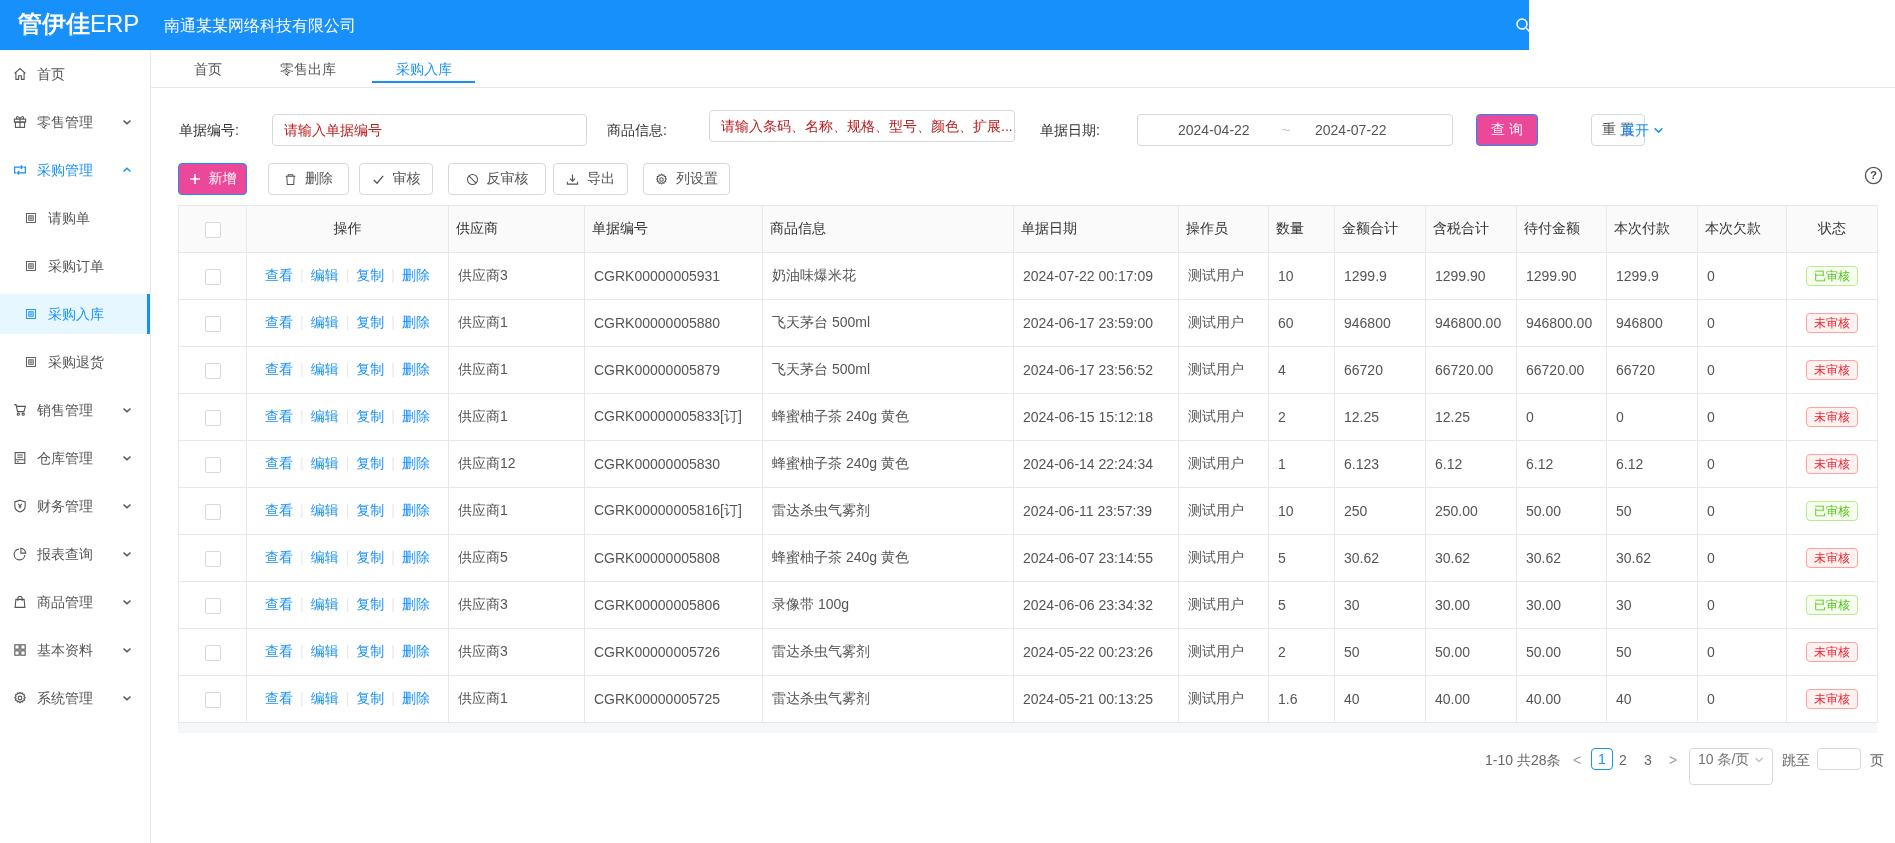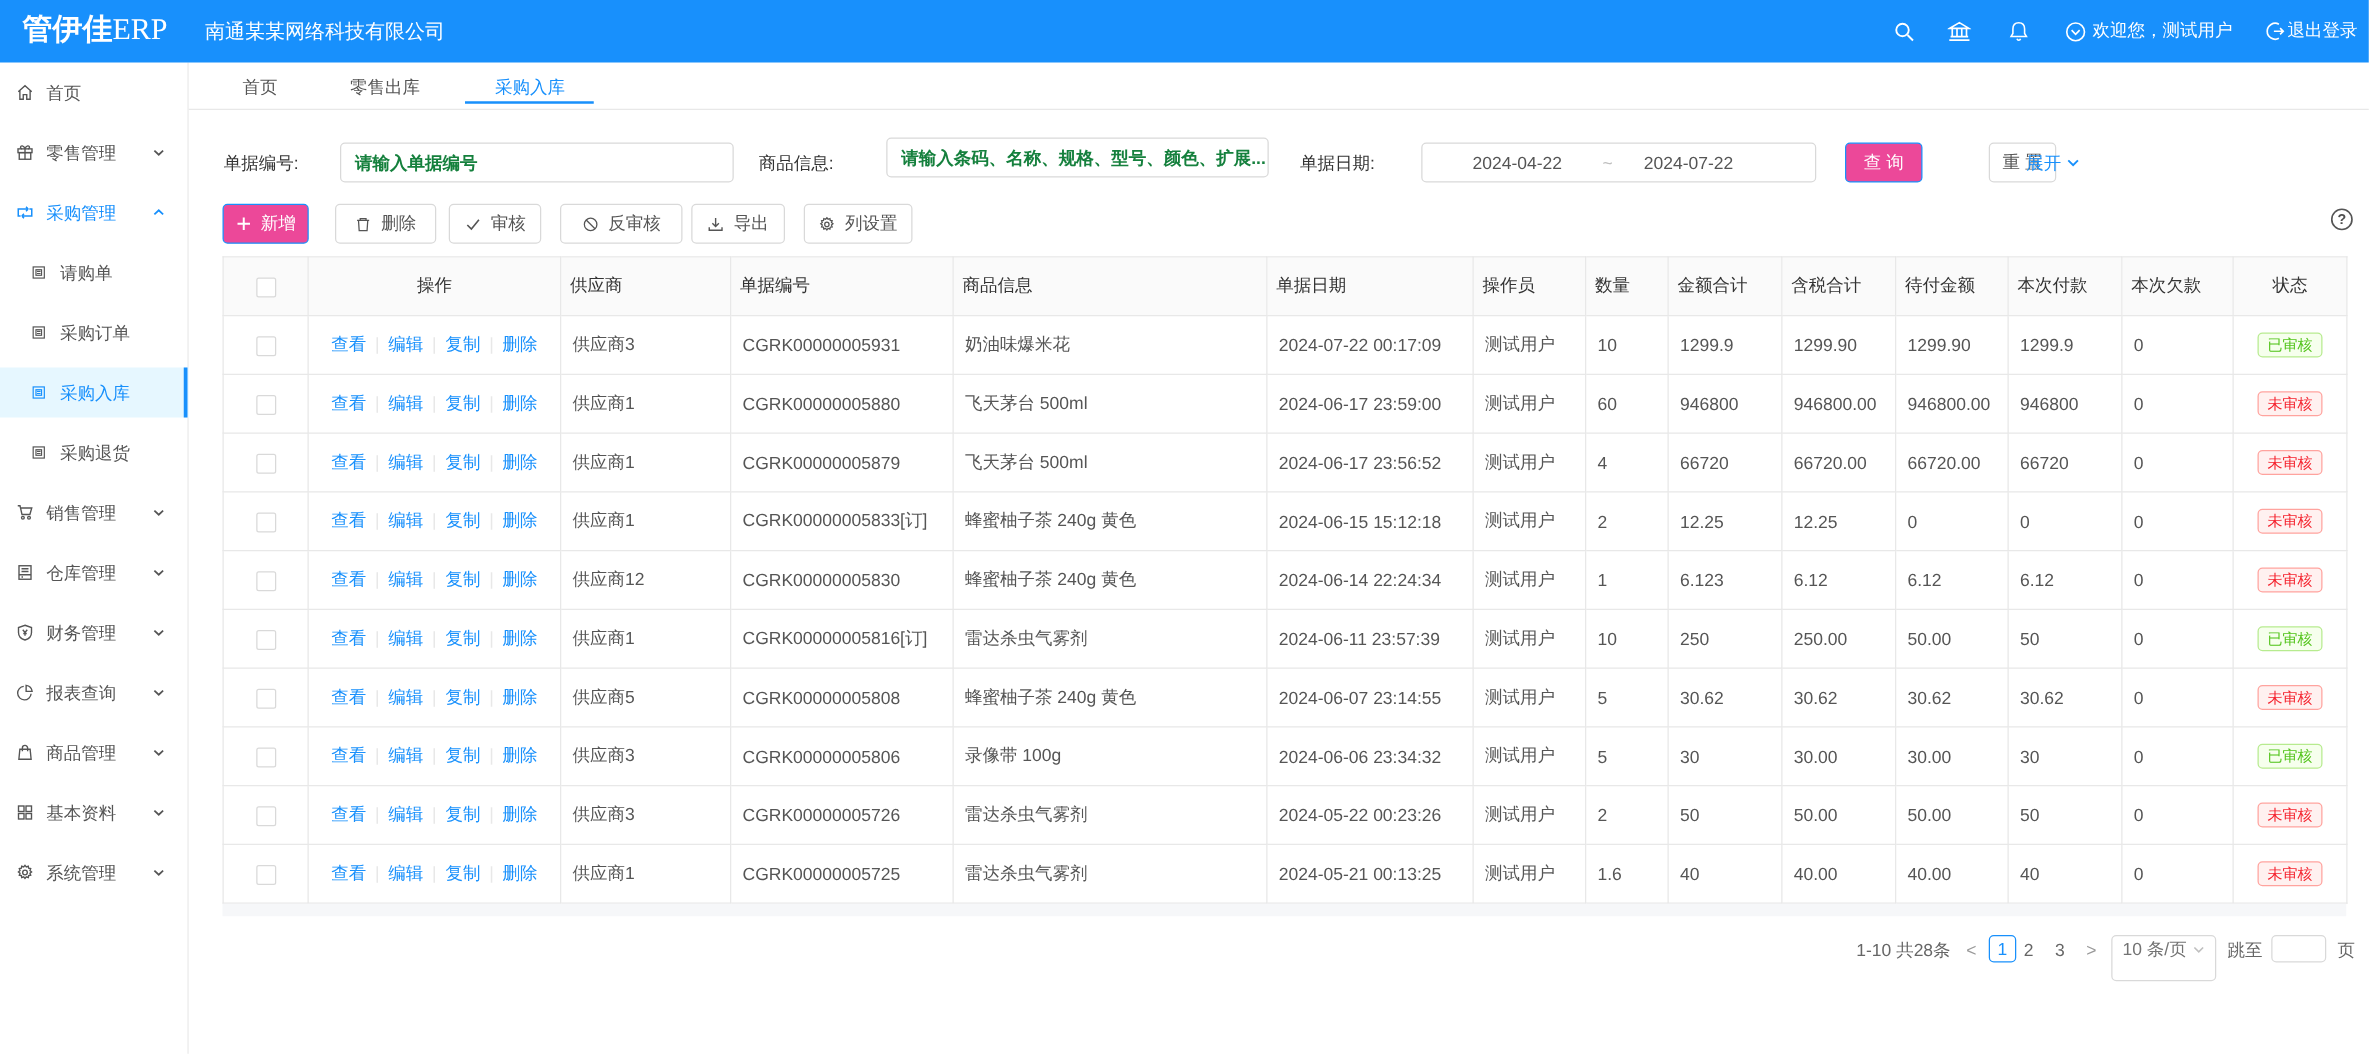--- a/index.html
+++ b/index.html
@@ -1,17 +1,17 @@
 <!DOCTYPE html>
 <html><head><meta charset="utf-8">
 <style>
 * { margin:0; padding:0; box-sizing:border-box; }
 html,body { width:1895px; height:843px; overflow:hidden; background:#fff;
   font-family:"Liberation Sans",sans-serif; -webkit-font-smoothing:antialiased; }
-.hdr { position:absolute; left:0; top:0; width:1895px; height:50px; background:#1890fc; color:#fff;font-family:Liberation Serif, serif; }
+.hdr { position:absolute; left:0; top:0; width:1529px; height:50px; background:#1890fc; color:#fff; }
 .logo { position:absolute; left:18px; top:0; height:50px; line-height:48px; font-size:24px; font-weight:bold; }
 .logo b{font-weight:900} .logo span{font-weight:normal}
 .company { position:absolute; left:164px; top:0; height:50px; line-height:51px; font-size:16px; }
 .hico { position:absolute; top:0; height:50px; display:flex; align-items:center; }
 .hico svg { display:block; }
 .htxt { position:absolute; top:0; height:50px; line-height:51px; font-size:14px; color:#fff; }
 .side { position:absolute; left:0; top:50px; width:151px; height:793px; background:#fff; border-right:1px solid #e8e8e8; }
 .mitem { position:relative; height:48px; margin:0; line-height:48px; color:#555; font-size:14px; cursor:pointer; }
 .mitem .mt { position:absolute; left:37px; top:0; }
 .mitem.sub .mt { left:48px; }
@@ -25,21 +25,21 @@
 .mitem.cur::before { content:""; position:absolute; left:0; top:4px; width:151px; height:40px; background:#e6f7ff; }
 .mitem.cur::after { content:""; position:absolute; right:0; top:4px; width:3px; height:40px; background:#1890fc; }
 .tabs { position:absolute; left:151px; top:50px; width:1744px; height:38px; background:#fff; border-bottom:1px solid #e8e8e8; }
 .tab { position:absolute; top:0; height:38px; line-height:38px; font-size:14px; color:#555; }
 .tab.on { color:#1890fc; }
 .ink { position:absolute; left:221px; top:31px; width:103px; height:2px; background:#1890fc; }
 .main { position:absolute; left:151px; top:88px; width:1744px; height:755px; background:#fff; }
 .flabel { position:absolute; height:32px; line-height:32px; font-size:14px; color:#333; }
 .finput { position:absolute; height:32px; border:1px solid #d9d9d9; border-radius:4px; background:#fff;
   font-size:14px; line-height:30px; color:#555; }
-.ph { color:#15803d; padding-left:11px; display:block; overflow:hidden; white-space:nowrap;font-weight:bold; }
+.ph { color:#b91c1c; padding-left:11px; display:block; overflow:hidden; white-space:nowrap; }
 .btn { position:absolute; height:32px; border:1px solid #d9d9d9; border-radius:4px; background:#fff;
   font-size:14px; color:#555; text-align:center; display:flex; align-items:center; justify-content:center; gap:8px; }
 .btn.primary { background:#ec4899; border-color:#1890fc; color:#fff; }
 .btn svg { display:block; }
 .lnk { position:absolute; color:#1890fc; font-size:14px; height:32px; line-height:32px; }
 .qm { position:absolute; left:1713px; top:78px; width:19px; height:19px; }
 table { position:absolute; left:27px; top:117px; border-collapse:collapse; table-layout:fixed; width:1699px;
   font-size:14px; color:#555; }
 th,td { border:1px solid #e8e8e8; height:47px; padding:0 0 0 9px; text-align:left; font-weight:normal;
   overflow:hidden; white-space:nowrap; }

